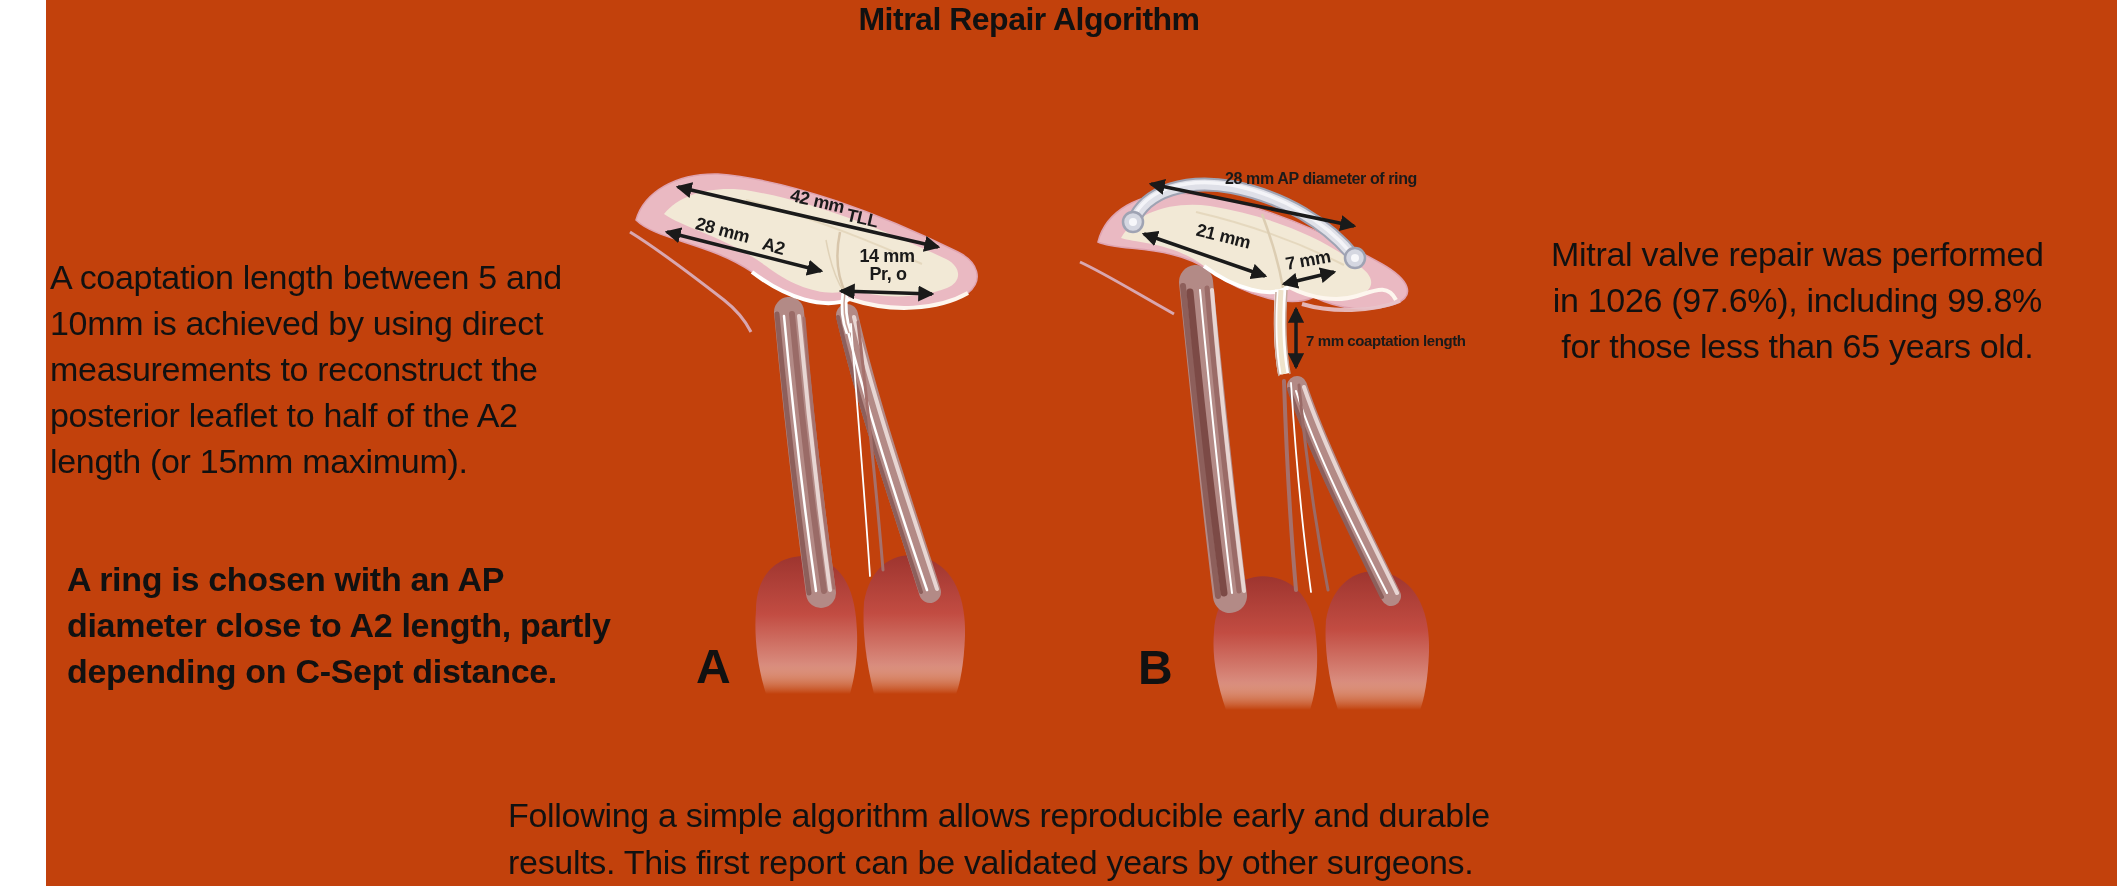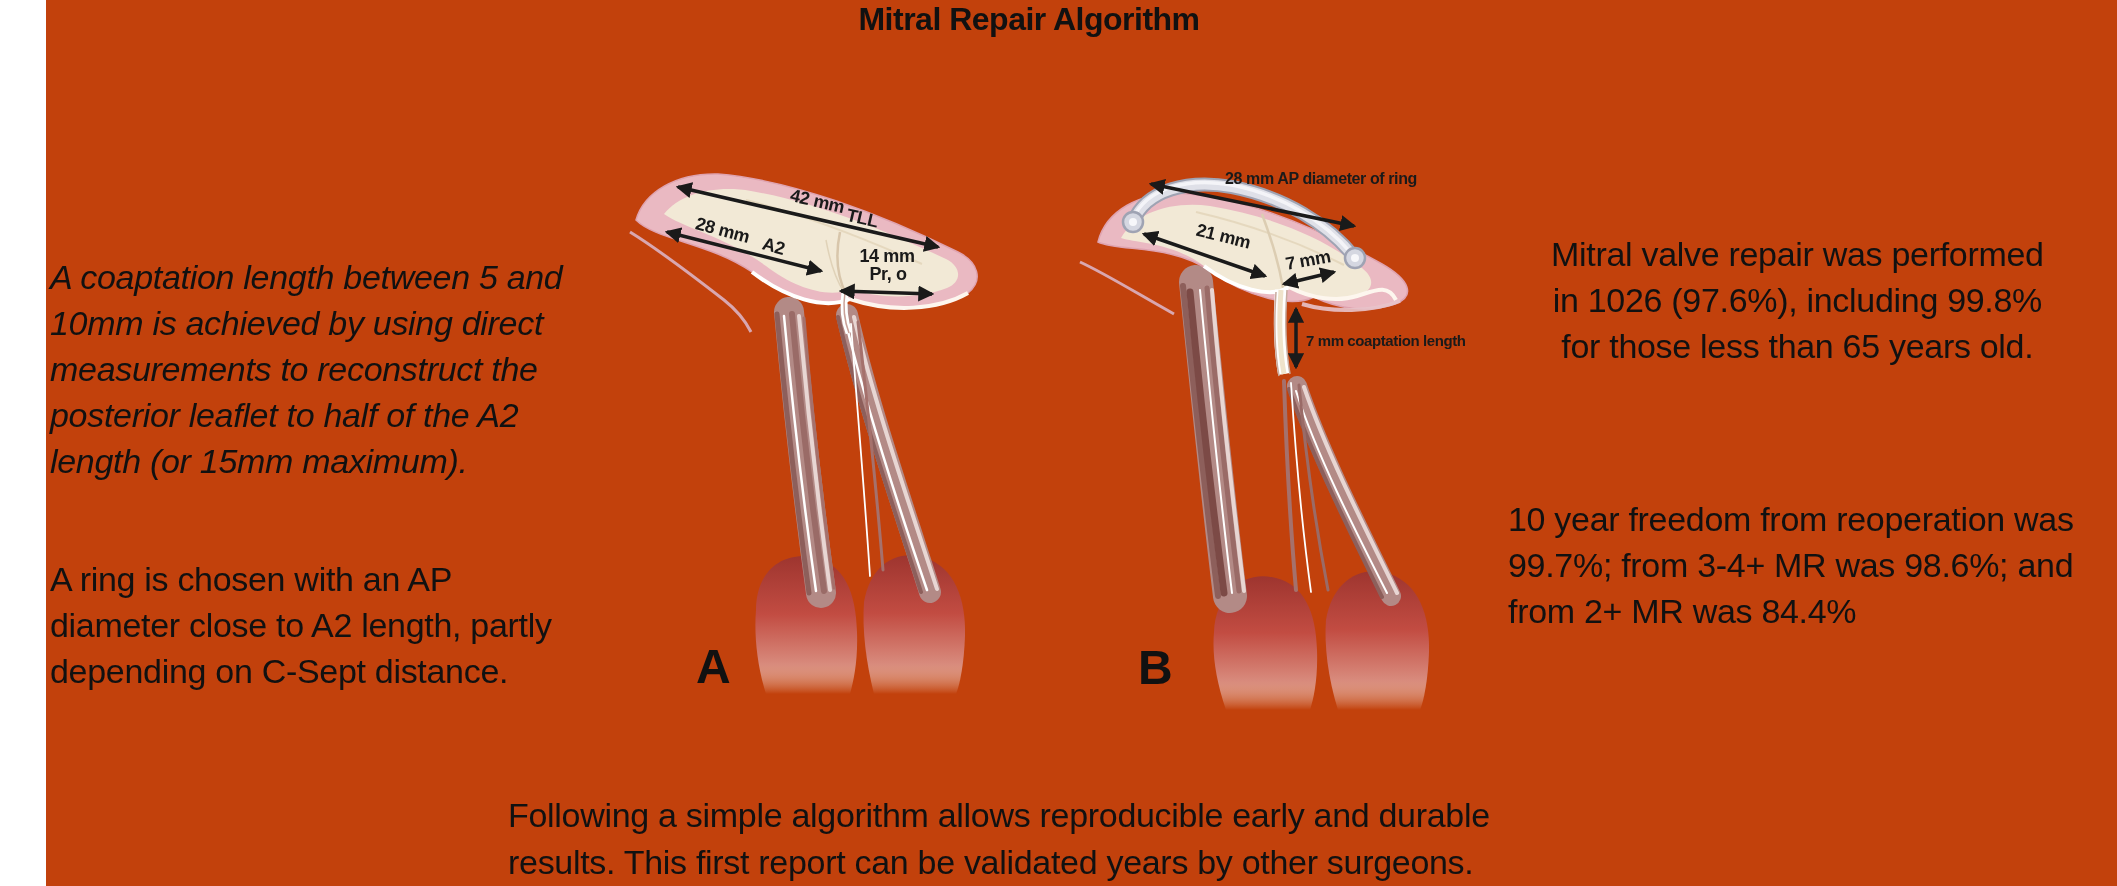--- a/index.html
+++ b/index.html
@@ -12,22 +12,22 @@
     font-size:32px; font-weight:700; white-space:nowrap; letter-spacing:-0.5px;
   }
   .subtitle {
     position:absolute; left:1046px; top:72px; transform:translateX(-50%);
     font-size:33px; white-space:nowrap; letter-spacing:-0.3px;
   }
   .para {
     position:absolute; margin:0; white-space:pre-line;
     font-size:34px; line-height:46px; letter-spacing:-0.3px;
   }
-  .left-p1  { left:4px;    top:254px;font-style:italic; }
-  .left-p2  { left:4px;    top:556px; }
+  .left-p1  { left:4px;    top:254px; }
+  .left-p2  { left:21px;    top:556px;font-weight:bold; }
   .right-p1 { left:1505px; top:231px;text-align:center; }
   .right-p2 { left:1462px; top:496px; }
   .footer-text { left:462px; top:792px; line-height:47px; }
   .panel-label {
     position:absolute; font-size:48px; font-weight:700; line-height:1;
   }
   .label-a { left:650px;  top:643px; }
   .label-b { left:1092px; top:644px; }
   .illo { position:absolute; width:420px; height:580px; }
   .illo-a { left:580px;  top:140px; }
@@ -48,23 +48,20 @@
 10mm is achieved by using direct
 measurements to reconstruct the
 posterior leaflet to half of the A2
 length (or 15mm maximum).</p>
   <p class="para left-p2">A ring is chosen with an AP
 diameter close to A2 length, partly
 depending on C-Sept distance.</p>
   <p class="para right-p1">Mitral valve repair was performed
 in 1026 (97.6%), including 99.8%
 for those less than 65 years old.</p>
-  <p class="para right-p2">10 year freedom from reoperation was
-99.7%; from 3-4+ MR was 98.6%; and
-from 2+ MR was 84.4%</p>
   <p class="para footer-text">Following a simple algorithm allows reproducible early and durable
 results. This first report can be validated years by other surgeons.</p>
 
   <svg class="illo illo-a" viewBox="0 0 420 580" aria-hidden="true">
     <defs>
       <marker id="arrA" viewBox="0 0 10 10" refX="8.5" refY="5" markerWidth="4.6" markerHeight="4.6" orient="auto-start-reverse">
         <path d="M0,0 L10,5 L0,10 Z" fill="#1a1a1a"></path>
       </marker>
       <linearGradient id="musA" x1="0" y1="0" x2="0" y2="1">
         <stop offset="0" stop-color="#9e352f"></stop>

